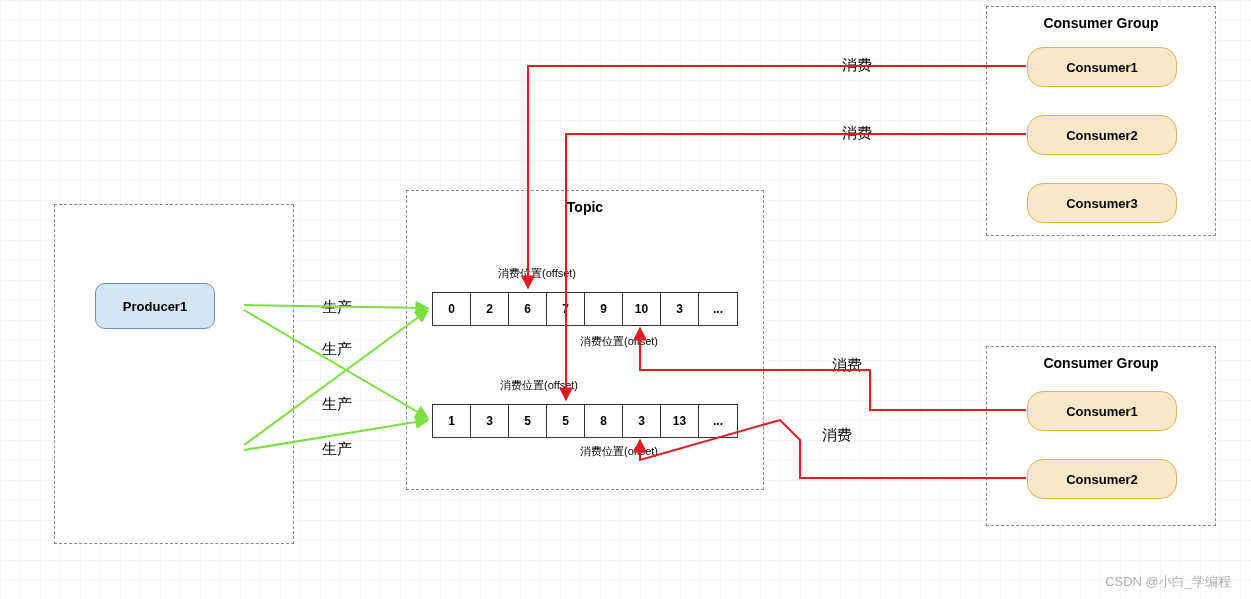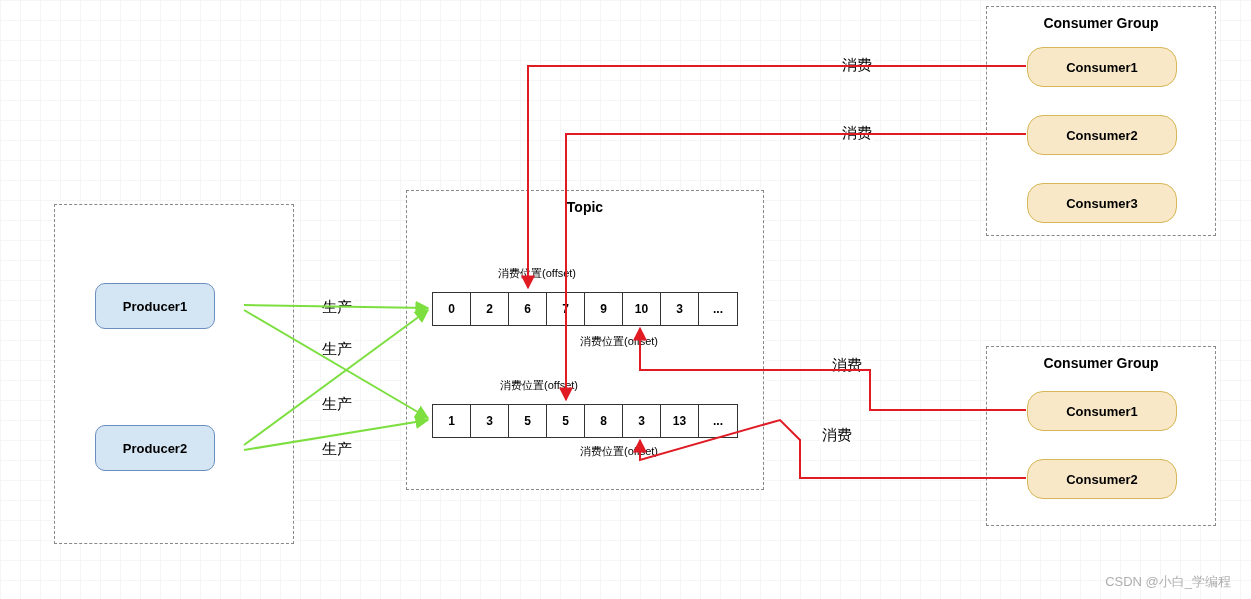--- a/index.html
+++ b/index.html
@@ -99,23 +99,20 @@
     color: rgba(120,120,120,0.6);
   }
 </style>
 </head>
 <body>
 
 <div class="group-box" style="left:54px; top:204px; width:240px; height:340px;">
   <div class="producer" style="left:40px; top:78px;">
       <span>Producer1</span>
     </div>
-  <div class="producer" style="left:40px; top:220px;">
-      <span>Producer2</span>
-    </div>
 </div>
 
 <div class="group-box" style="left:406px; top:190px; width:358px; height:300px;">
   <div class="group-title">Topic</div>
 </div>
 
 <div class="queue" style="left:432px; top:292px;">
   <div class="cell">0</div>
   <div class="cell">2</div>
   <div class="cell">6</div>

